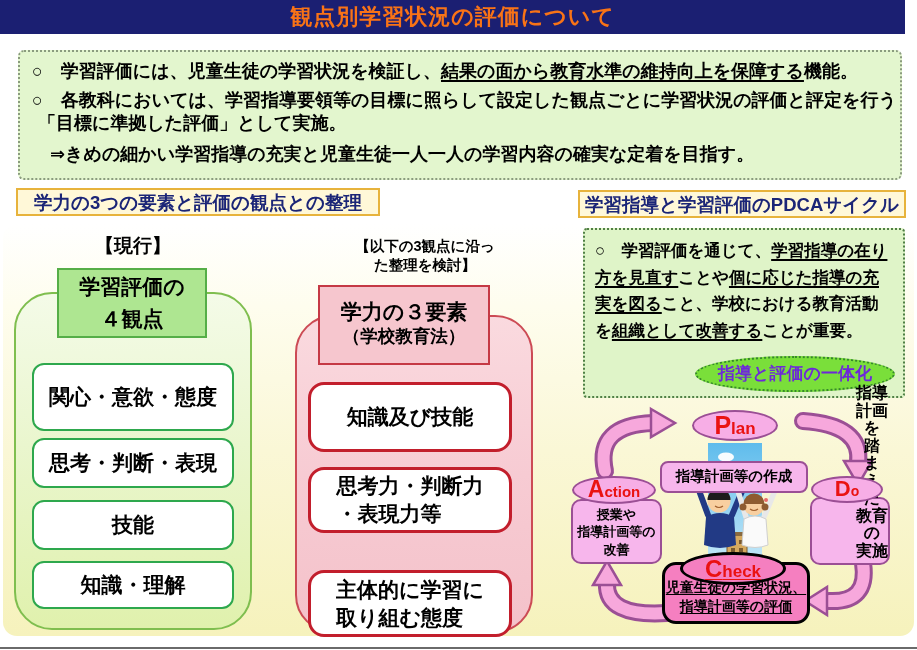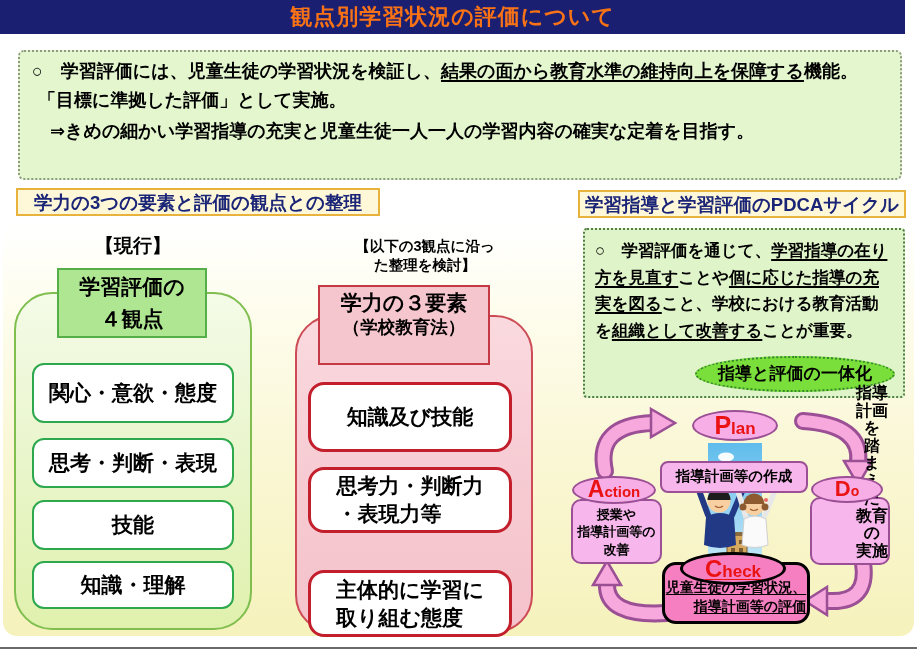--- a/index.html
+++ b/index.html
@@ -42,54 +42,54 @@
       box-sizing:border-box;font-size:21px;font-weight:bold;text-align:center;
       display:flex;align-items:center;justify-content:center;}
 
   
   .proposed-label{left:325px;top:237px;width:200px;text-align:center;
       font-size:14.5px;font-weight:bold;line-height:19px;}
   .mid-container{left:295px;top:315px;width:238px;height:318px;border-radius:38px;
       border:2px solid #CC4B55;box-sizing:border-box;
       background:linear-gradient(180deg,#FADADF 0%,#F7CBD3 50%,#F4C2CA 100%);}
   .mid-title-box{left:318px;top:285px;width:172px;height:80px;background:#F6C6CE;
-      border:2px solid #C53945;box-sizing:border-box;text-align:center;padding-top:3px;}
+      border:2px solid #C53945;box-sizing:border-box;text-align:center;padding-top:12px;}
   .mid-title-box .l1{font-size:21px;font-weight:bold;line-height:26px;}
   .mid-title-box .l23{font-size:17.5px;font-weight:bold;line-height:23px;}
   .r-item{left:308px;width:204px;background:#fff;border:3px solid #C21E2C;border-radius:16px;
       box-sizing:border-box;font-size:21px;font-weight:bold;text-align:left;line-height:28px;
       display:flex;align-items:center;justify-content:center;white-space:pre-line;}
 
   
   .note-box{left:583px;top:228px;width:322px;height:170px;background:#DFF4C8;
       border:2px dotted #4F7F44;border-radius:4px;box-sizing:border-box;padding:7px 10px;}
   .note-text{font-size:16.5px;font-weight:600;line-height:26.5px;}
   .badge{left:110px;top:126px;width:200px;height:36px;background:#7ADF3A;
-      border:2px dotted #35882B;border-radius:50%;box-sizing:border-box;color:#000000;
+      border:2px dotted #35882B;border-radius:50%;box-sizing:border-box;color:#6d28d9;
       font-size:17px;font-weight:bold;text-align:center;line-height:31px;}
 
   
   .pdca-ellipse{background:#F7AEE6;border:2px solid #9B4F95;border-radius:50%;box-sizing:border-box;
       color:#EA1212;font-weight:bold;text-align:center;z-index:6;}
   .pdca-rect{background:#F7B6EC;border:2px solid #9B4F95;box-sizing:border-box;
       font-weight:bold;text-align:center;color:#000;z-index:5;}
   .initial{font-size:25px;} .rest{font-size:17px;}
   .plan-ellipse{left:692px;top:410px;width:86px;height:31px;line-height:26px;}
   .plan-rect{left:660px;top:436px;width:148px;height:32px;border-radius:8px;
       font-size:14.5px;display:flex;align-items:flex-end;justify-content:center;padding-bottom:5px;margin-top:25px;}
   .do-ellipse{left:811px;top:476px;width:72px;height:27px;line-height:22px;}
   .do-ellipse .initial{font-size:22px;} .do-ellipse .rest{font-size:14px;}
   .do-rect{left:810px;top:497px;width:80px;height:68px;border-radius:10px;font-size:16px;
       line-height:17.5px;white-space:pre-line;display:flex;align-items:flex-end;justify-content:center;padding-bottom:4px;padding-left:44px;}
   .action-ellipse{left:572px;top:476px;width:84px;height:28px;line-height:23px;}
   .action-ellipse .initial{font-size:23px;} .action-ellipse .rest{font-size:15px;}
   .action-rect{left:571px;top:499px;width:91px;height:65px;border-radius:10px;font-size:13px;
       line-height:17.5px;white-space:pre-line;display:flex;align-items:flex-end;justify-content:center;padding-bottom:4px;}
   .check-rect{left:662px;top:562px;width:148px;height:62px;border-radius:14px;background:#F57FC0;
-      border:3px solid #000;box-sizing:border-box;font-size:14px;font-weight:bold;text-align:right;
+      border:3px solid #000;box-sizing:border-box;font-size:14px;font-weight:bold;text-align:center;
       line-height:19px;white-space:pre-line;display:flex;align-items:flex-end;justify-content:center;
       padding-bottom:5px;z-index:7;}
   .check-rect .desc{text-decoration:underline;text-underline-offset:2px;}
   .check-ellipse{left:680px;top:552px;width:106px;height:33px;background:#F57FC0;border:3px solid #000;
       border-radius:50%;box-sizing:border-box;color:#EA1212;font-weight:bold;text-align:center;
       line-height:27px;z-index:8;text-decoration:underline;text-underline-offset:2px;}
   .check-ellipse .initial{font-size:24px;}
 
   .cycle-arrows{left:565px;top:405px;width:352px;height:235px;z-index:2;}
   .illustration{left:688px;top:443px;width:100px;height:125px;z-index:3;}
@@ -99,36 +99,37 @@
 </style>
 </head>
 <body>
 
 <div class="page">
 
   <div class="abs title-bar">観点別学習状況の評価について</div>
 
   <div class="abs intro-box">
     <div class="intro-line"><span>○　学習評価には、児童生徒の学習状況を検証し、</span><span class="u">結果の面から教育水準の維持向上を保障する</span><span>機能。</span></div>
+    <div class="intro-line" style="margin-bottom:2px;">○　各教科においては、学習指導要領等の目標に照らして設定した観点ごとに学習状況の評価と評定を行う</div>
     <div class="intro-line intro-line2b">「目標に準拠した評価」として実施。</div>
     <div class="intro-line intro-arrow">⇒きめの細かい学習指導の充実と児童生徒一人一人の学習内容の確実な定着を目指す。</div>
   </div>
 
   <div class="abs sec-header left">学力の3つの要素と評価の観点との整理</div>
   <div class="abs sec-header right">学習指導と学習評価のPDCAサイクル</div>
 
   <div class="abs yellow-panel"></div>
 
   <div class="abs current-label">【現行】</div>
   <div class="abs left-container"></div>
   <div class="abs left-title-box">
     <div>学習評価の</div>
     <div>４観点</div>
   </div>
-  <div class="abs g-item" style="top:363px;height:60px;">関心・意欲・態度</div>
+  <div class="abs g-item" style="top:363px;height:68px;">関心・意欲・態度</div>
   <div class="abs g-item" style="top:438px;height:50px;">思考・判断・表現</div>
   <div class="abs g-item" style="top:500px;height:50px;">技能</div>
   <div class="abs g-item" style="top:561px;height:48px;">知識・理解</div>
 
   <div class="abs proposed-label">
     <div>【以下の3観点に沿っ</div>
     <div>た整理を検討】</div>
   </div>
   <div class="abs mid-container"></div>
   <div class="abs mid-title-box">

